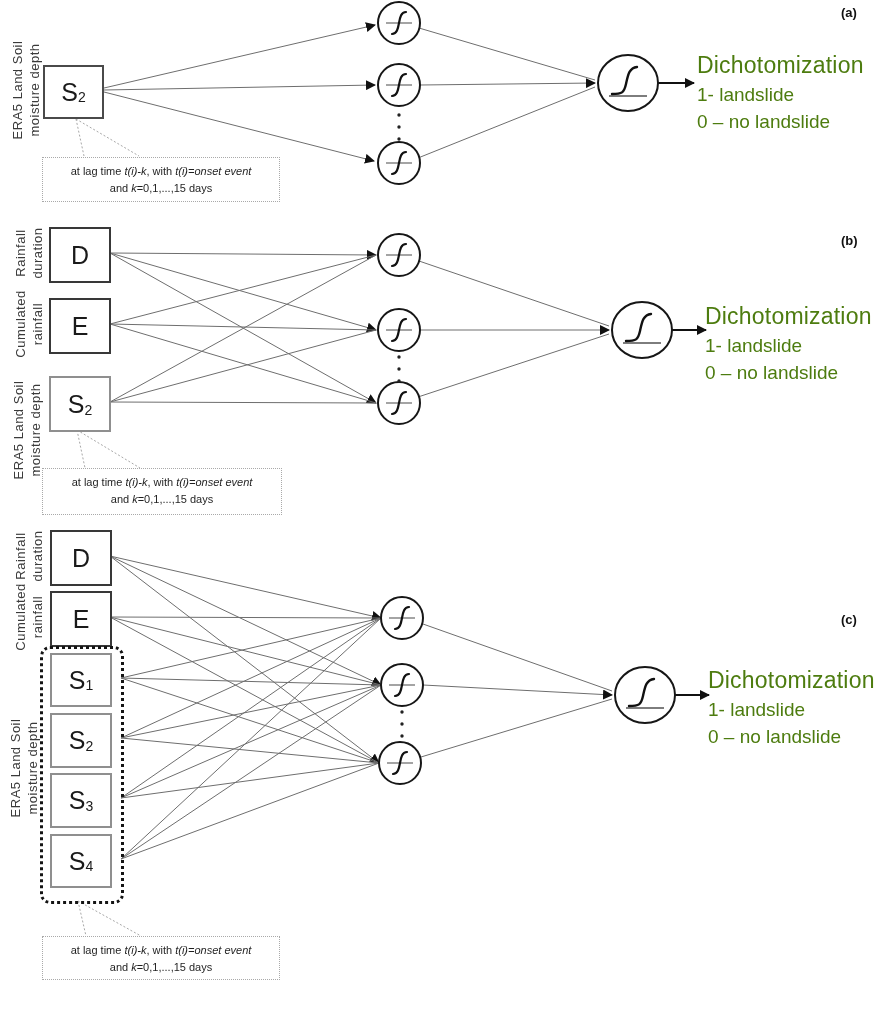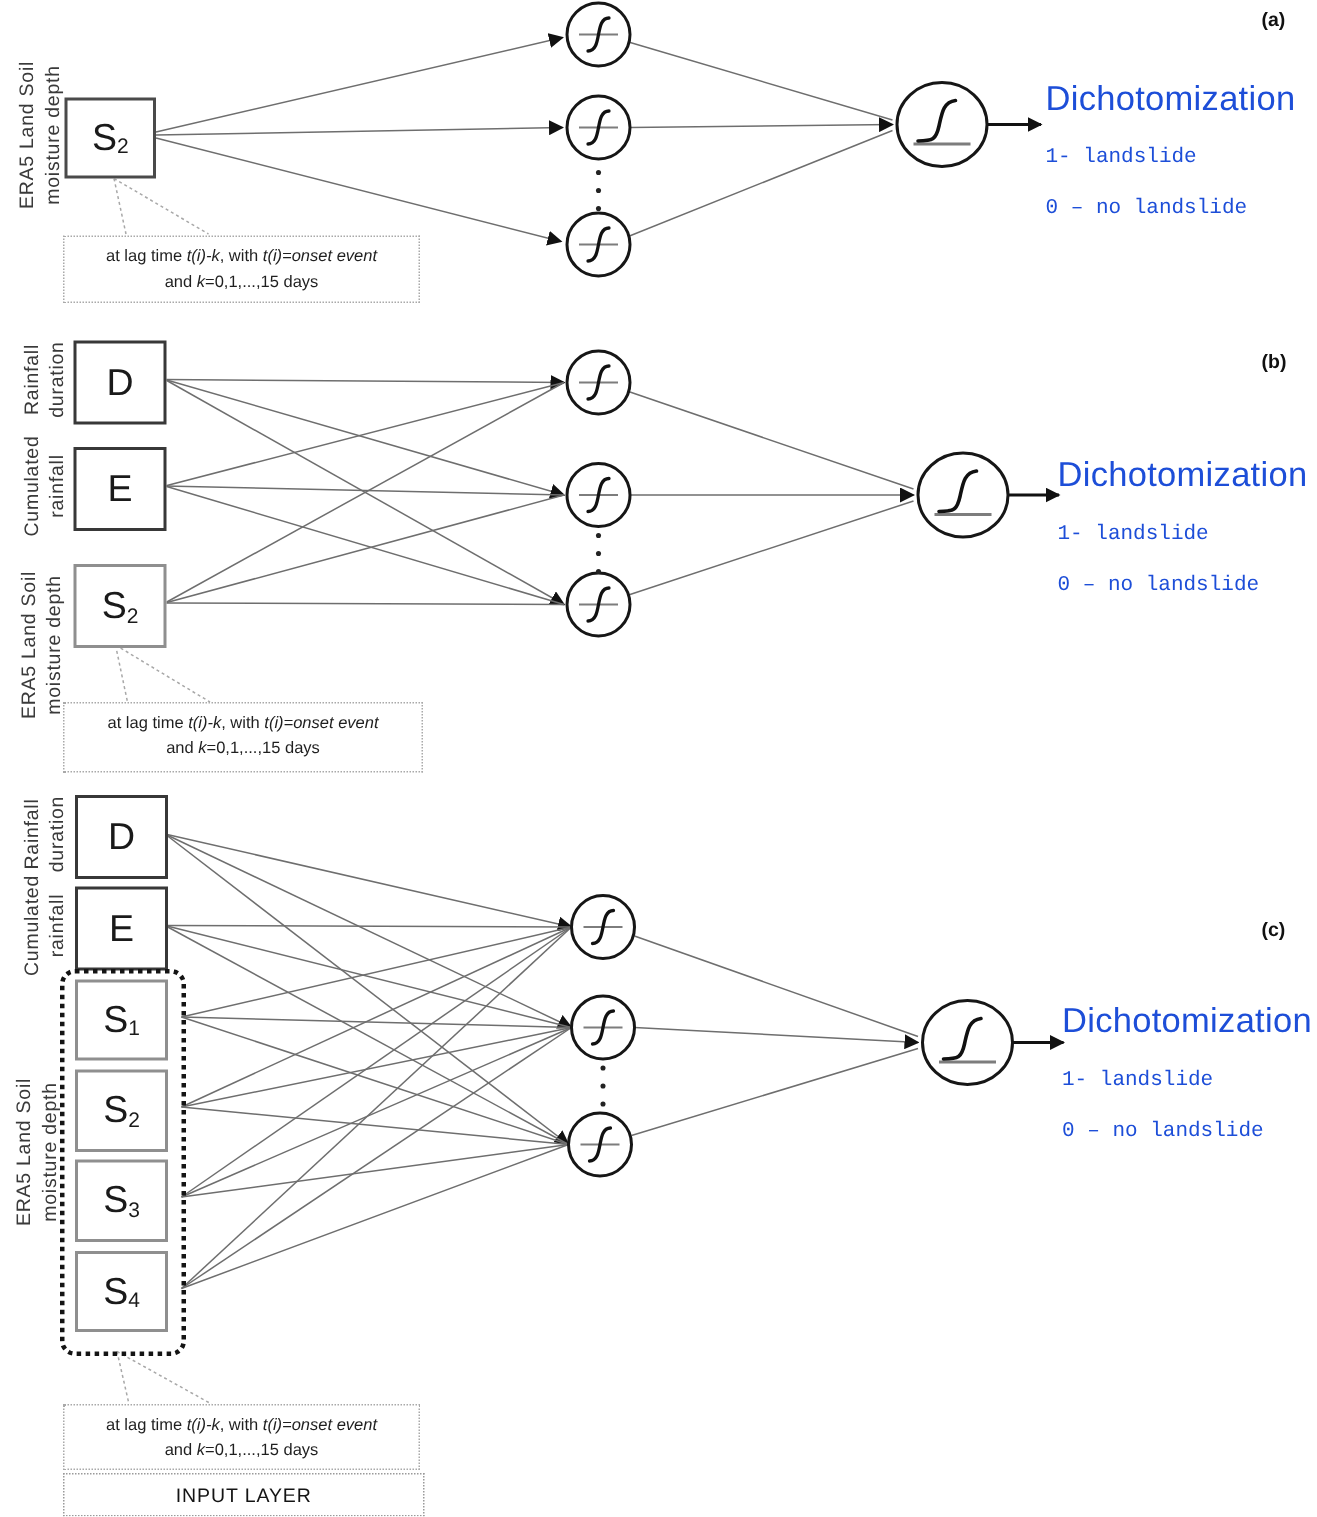--- a/index.html
+++ b/index.html
@@ -43,23 +43,23 @@
 
   
   .sidelabel {
     position:absolute; transform:rotate(-90deg);
     text-align:center; font-size:13px; line-height:1.3;
     letter-spacing:0.5px; color:#3a3a3a; white-space:nowrap;
   }
 
   .panel-label { position:absolute; font-weight:bold; font-size:13px; color:#111; }
 
-  .outblock { position:absolute; color:#1d4ed8; }
+  .outblock { position:absolute; color:#4d7c0f; }
   .outblock .title { font-size:23px; letter-spacing:0.2px; }
-  .outblock .line { font-size:14px; margin-top:18px;font-family:Liberation Mono, monospace; }
+  .outblock .line { font-size:19px; margin-top:5px; }
 </style>
 </head>
 <body>
 
 <div class="canvas">
 
   <svg class="wires" width="878" height="1011" viewBox="0 0 878 1011">
     <defs>
       <marker id="arr" markerUnits="userSpaceOnUse" markerWidth="10" markerHeight="10" viewBox="0 0 10 10" refX="9" refY="5" orient="auto">
         <path d="M0,0 L10,5 L0,10 z" fill="#111"></path>
@@ -263,17 +263,14 @@
   <div class="callout" style="left:42px; top:936px; width:236px; height:37px;">
     <div><span>at lag time </span><span class="it">t(i)-k</span><span>, with </span><span class="it">t(i)=onset event</span></div>
     <div><span>and </span><span class="it">k</span><span>=0,1,...,15 days</span></div>
   </div>
   <div class="outblock" style="left:708px; top:667px;">
     <div class="title">Dichotomization</div>
     <div class="line">1- landslide</div>
     <div class="line">0 – no landslide</div>
   </div>
 
-  <div class="layerbox" style="left:42px;  top:982px; width:239px; height:27px;">
-    <span>INPUT LAYER</span>
-  </div>
 
 </div>
 
 </body></html>

